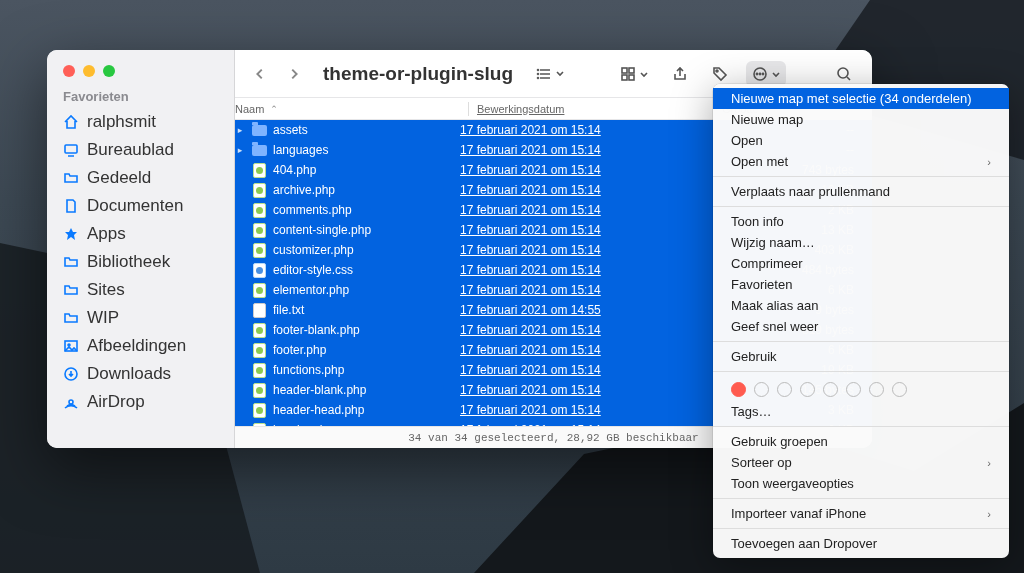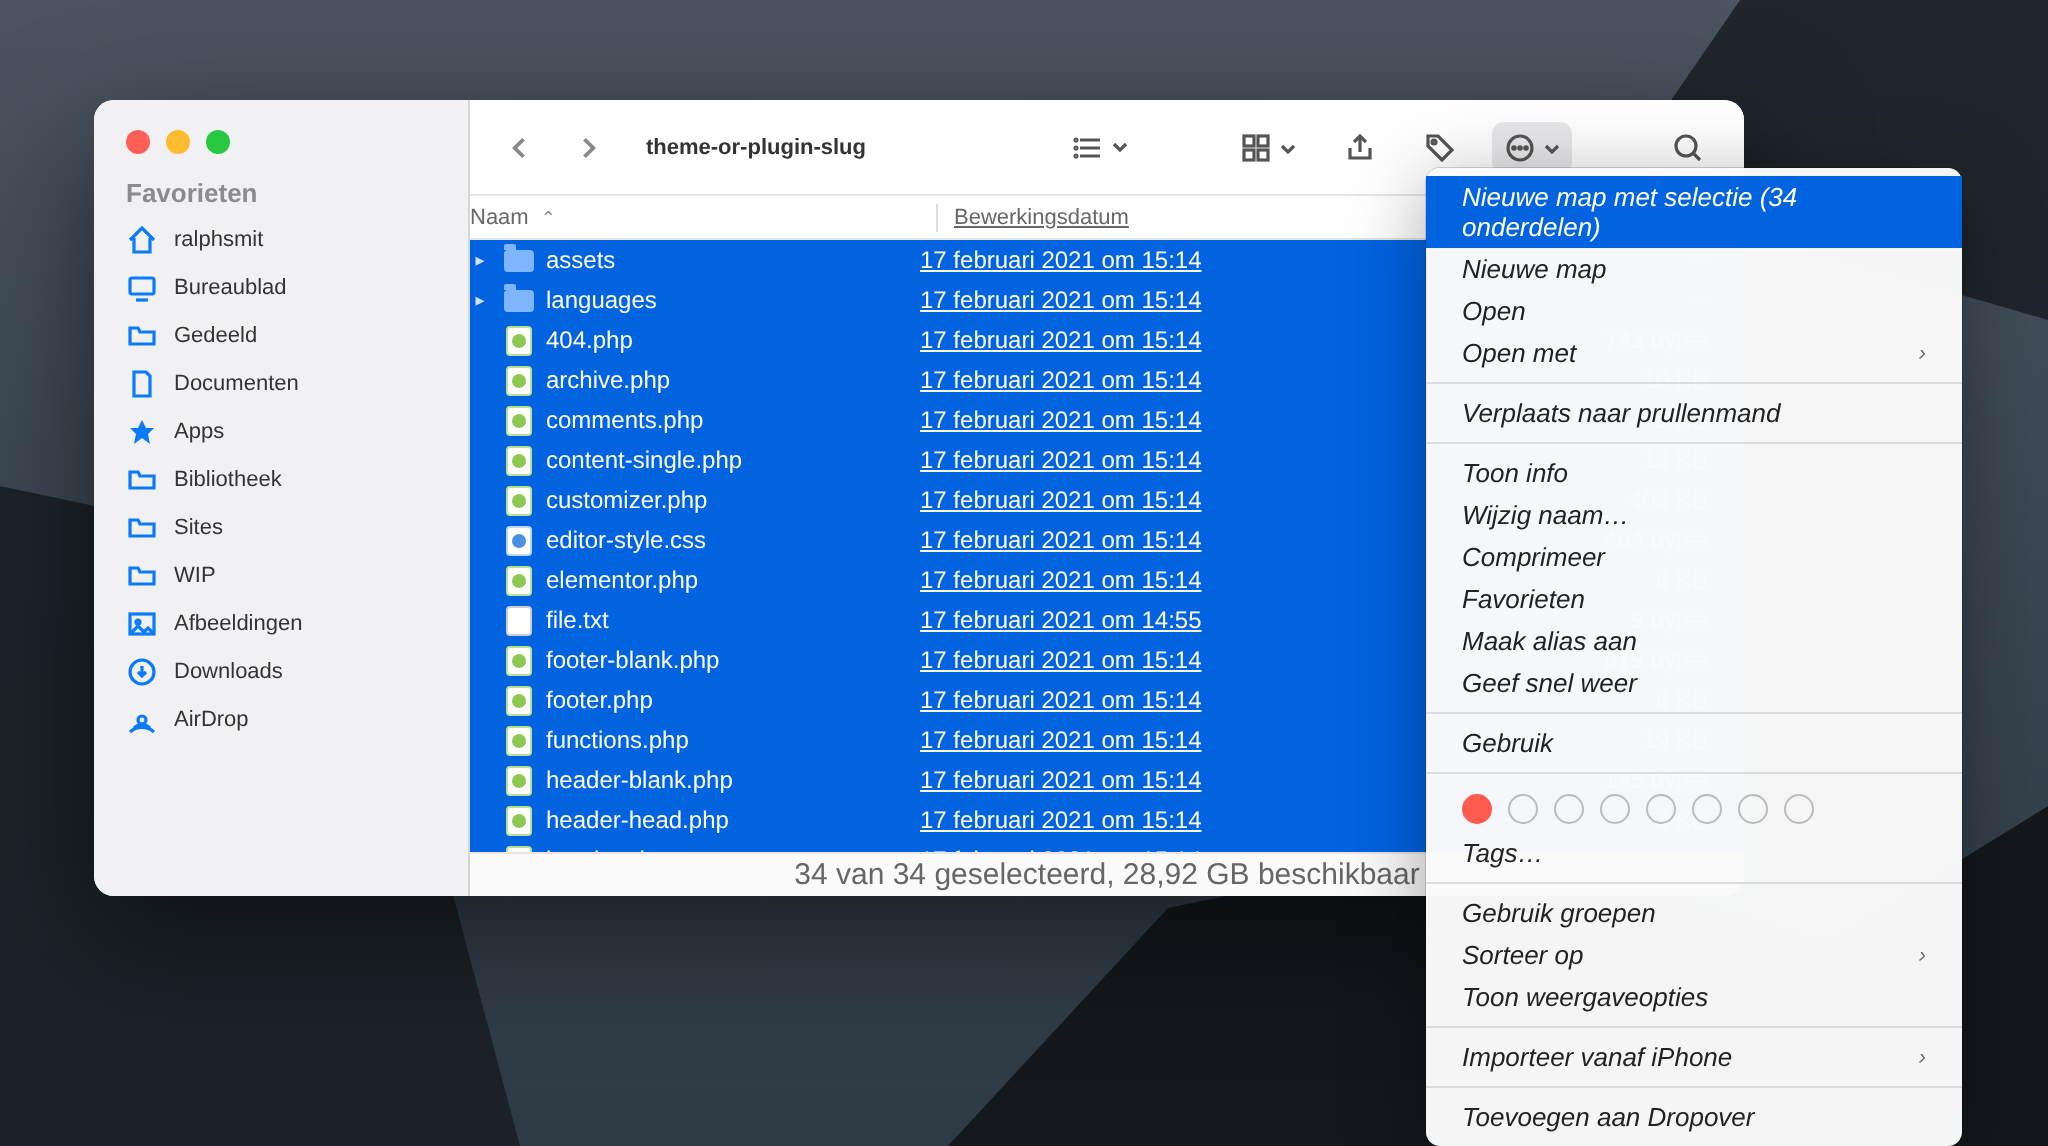--- a/index.html
+++ b/index.html
@@ -24,29 +24,29 @@
 .sidebar {
   width: 188px; background: rgba(240,240,243,.96);
   border-right: 1px solid #d6d6d8;
   display: flex; flex-direction: column;
 }
 .traffic { display:flex; gap:8px; padding: 15px 0 10px 16px; }
 .traffic span { width:12px; height:12px; border-radius:50%; }
 .dot-r{background:#ff5f57}.dot-y{background:#febc2e}.dot-g{background:#28c840}
 .side-hdr { font-size:13px; color:#8a8a8f; font-weight:600; padding: 2px 0 4px 16px; }
 .side-list { list-style:none; padding: 0 6px; }
-.side-item { display:flex; align-items:center; gap:8px; padding:4px 10px; border-radius:5px; font-size:11px; color:#333; cursor:default; }
+.side-item { display:flex; align-items:center; gap:8px; padding:4px 10px; border-radius:5px; font-size:17px; color:#333; cursor:default; }
 .side-icon { width:16px; height:16px; display:flex; align-items:center; justify-content:center; color:#0a7aff; }
 .side-icon svg { width:16px; height:16px; fill:none; stroke:currentColor; stroke-width:1.6; }
 
 .main { flex:1; display:flex; flex-direction:column; background:#fff; }
 .toolbar { height:48px; display:flex; align-items:center; padding: 0 14px; gap:12px; border-bottom: 1px solid #e6e6e8;}
 .nav-btn { width:22px; height:22px; display:flex; align-items:center; justify-content:center; color:#888; }
 .nav-btn svg{width:14px;height:14px;fill:none;stroke:currentColor;stroke-width:2.2}
-.title { font-size:11px; font-weight:600; color:#333; margin-right:auto; margin-left:6px; }
+.title { font-size:19px; font-weight:600; color:#333; margin-right:auto; margin-left:6px; }
 .tbtn { height:26px; min-width:26px; padding:0 6px; display:flex; align-items:center; justify-content:center; color:#555; border-radius:6px; gap:4px;}
 .tbtn.active{ background:#e8e8ea; }
 .tbtn svg{width:16px;height:16px;fill:none;stroke:currentColor;stroke-width:1.6}
 .tbtn .caret{width:8px;height:8px;}
 
 .cols { display:flex; align-items:center; font-size:11px; color:#666; border-bottom:1px solid #e6e6e8; height:22px; }
 .c-name{flex:0 0 225px; display:flex; align-items:center; gap:6px;}
 .c-date{flex:0 0 228px;text-decoration:underline;}
 .c-size{flex:1; padding-right:18px; text-align:left;}
 .sort-ar{color:#888;font-size:9px;}
@@ -59,27 +59,27 @@
 .ficon{width:16px;height:16px;display:flex;align-items:center;justify-content:center;font-size:11px;}
 .folder-i{width:15px;height:11px;background:#7fb4ff;border-radius:2px;position:relative;}
 .folder-i::before{content:"";position:absolute;top:-3px;left:0;width:6px;height:3px;background:#7fb4ff;border-radius:1px 1px 0 0;}
 .php-i{width:13px;height:15px;background:#fff;border-radius:2px;position:relative;border:1px solid #b9e08f;}
 .php-i::after{content:"";position:absolute;left:2px;top:3px;width:7px;height:7px;background:#8cc951;border-radius:50%;}
 .css-i{width:13px;height:15px;background:#fff;border-radius:2px;border:1px solid #b8d8f5;position:relative;}
 .css-i::after{content:"";position:absolute;left:2px;top:3px;width:7px;height:7px;background:#4a90e2;border-radius:50%;}
 .txt-i{width:13px;height:15px;background:#fff;border-radius:2px;border:1px solid #ccc;}
 .row .c-size{text-align:right;}
 
-.status { height:22px; display:flex; align-items:center; justify-content:center; font-size:15px; color:#666; border-top:1px solid #e6e6e8; background:#fafafa;}
+.status { height:22px; display:flex; align-items:center; justify-content:center; font-size:11px; color:#666; border-top:1px solid #e6e6e8; background:#fafafa;font-family:Liberation Mono, monospace;}
 
 .ctx {
-  position:absolute; left:713px; top:84px; width:268px;
+  position:absolute; left:713px; top:84px; width:296px;
   background:rgba(250,250,250,.98); border-radius:7px;
   box-shadow: 0 8px 40px rgba(0,0,0,.35), 0 0 0 .5px rgba(0,0,0,.15);
-  padding:4px 0; font-size:13px;font-style:italic;
+  padding:4px 0; font-size:13px;
 }
 .ctx-item{ padding:3px 18px; color:#222; display:flex; align-items:center; justify-content:space-between;}
 .ctx-item.hl{ background:#0263e0; color:#fff; }
 .ctx-sep{ height:1px; background:#ddd; margin:4px 0; }
 .ctx-chev{font-size:11px;color:#666;}
 .tag-row{display:flex;gap:8px;padding:6px 18px 4px;}
 .tag-dot{width:15px;height:15px;border-radius:50%;border:1.2px solid #bbb;}
 .tag-dot.red{background:#ff5b4f;border-color:#ff5b4f;}
 </style>
 </head>

